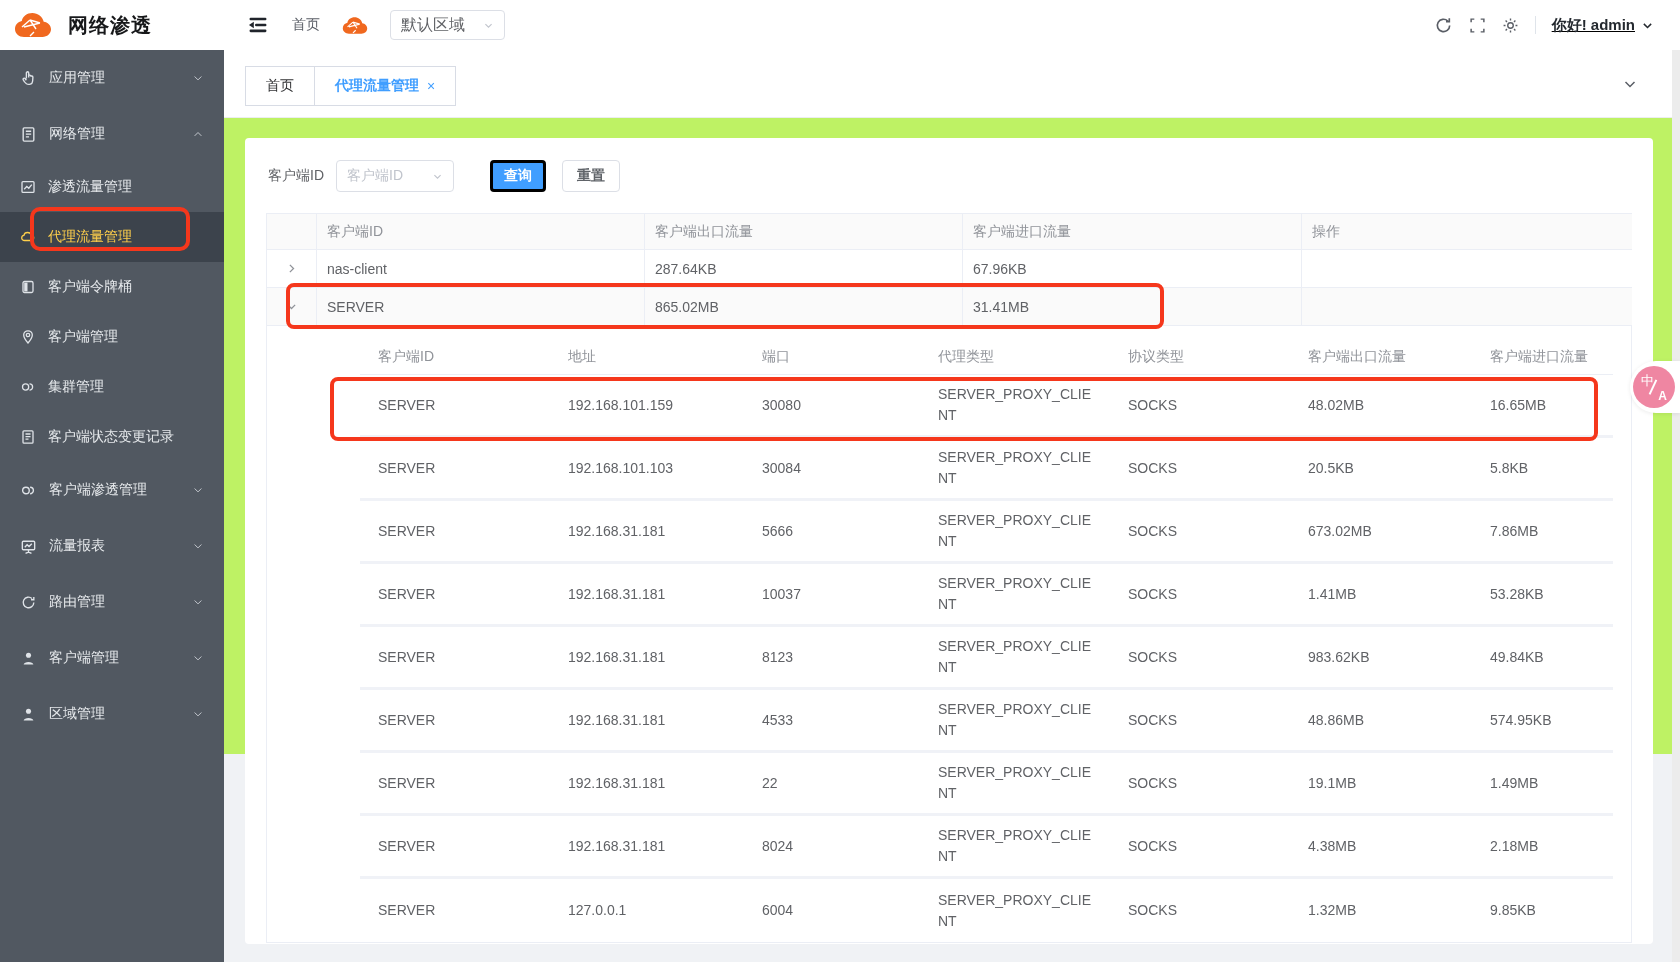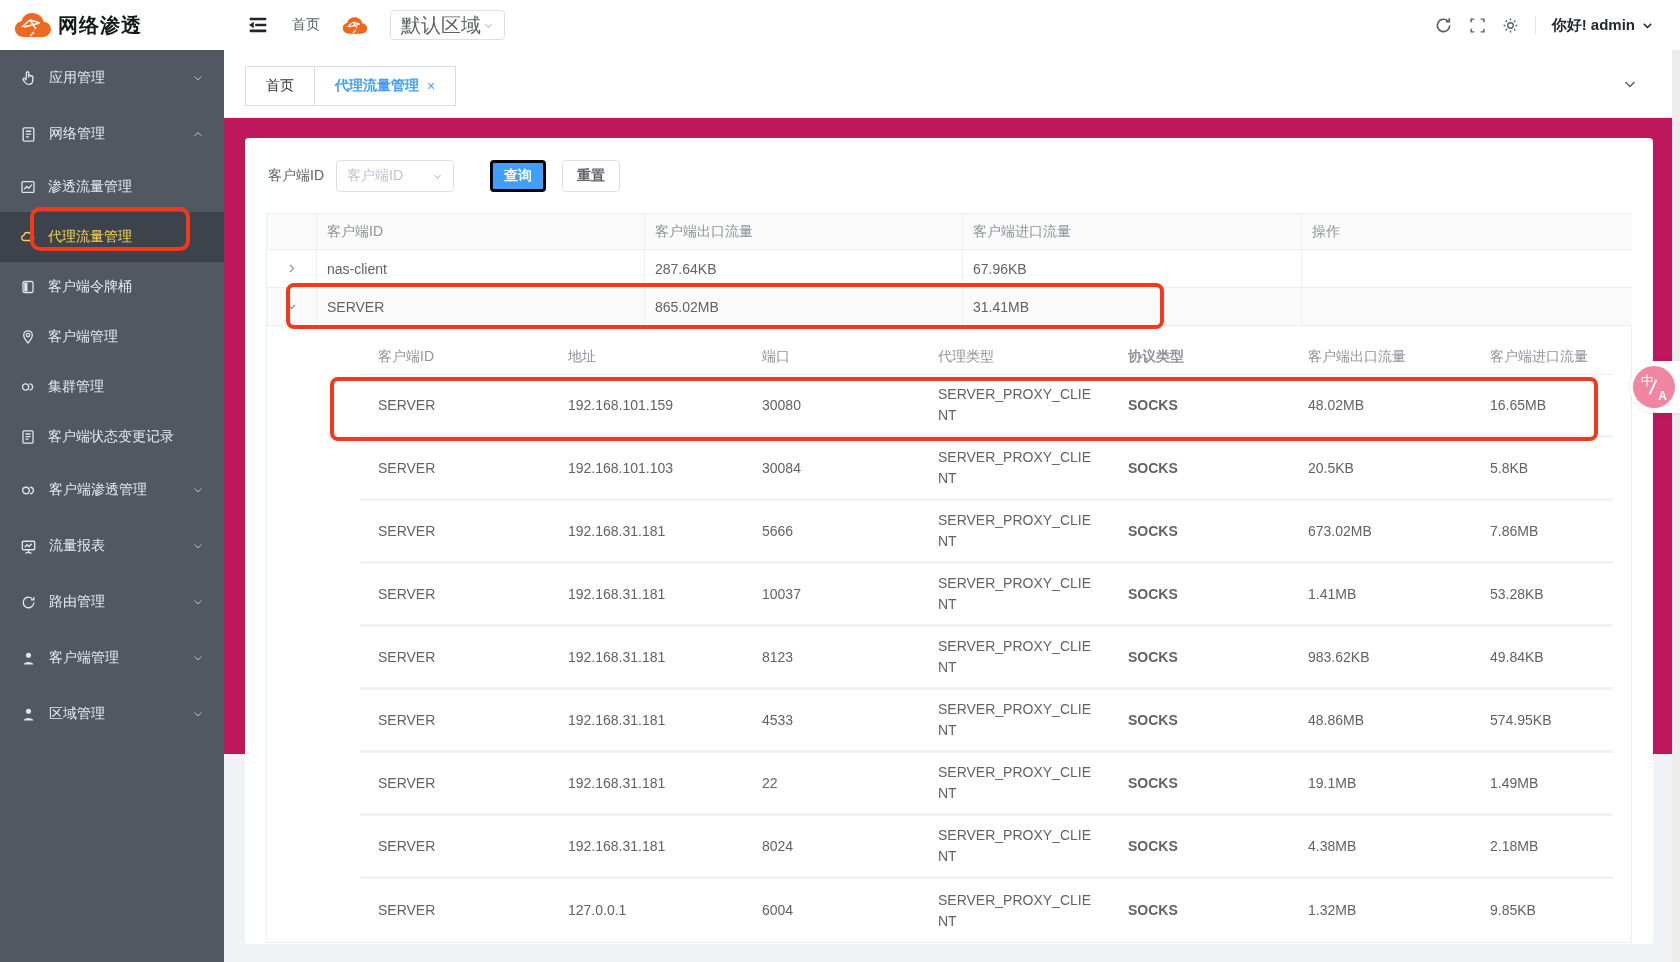--- a/index.html
+++ b/index.html
@@ -1,56 +1,56 @@
 <!DOCTYPE html>
 <html><head>
 <meta charset="utf-8">
 <style>
   * { margin:0; padding:0; box-sizing:border-box; }
   html,body { width:1680px; height:962px; overflow:hidden;
     font-family:"Liberation Sans","DejaVu Sans",sans-serif; background:#f0f2f5; }
 
   
   .sidebar { position:absolute; left:0; top:0; width:224px; height:962px; background:#515861; z-index:2; }
-  .logo { height:50px; background:#fff; display:flex; align-items:center; padding-left:14px; gap:6px; }
+  .logo { height:50px; background:#fff; display:flex; align-items:center; padding-left:14px; gap:16px; }
   .logo-title { font-size:20px; font-weight:bold; color:#17181a; letter-spacing:1px; }
   .menu { padding-top:0; }
   .m-item { display:flex; align-items:center; gap:12px; padding:0 20px; color:#e6e9ec; font-size:14px; cursor:pointer; }
   .m-top { height:56px; }
   .m-sub { height:50px; }
   .m-item .lbl { flex:1; white-space:nowrap; }
   .m-item.active { background:#3c434c; color:#ffd04b; }
   .m-item.active svg { stroke:#ffd04b; }
   .m-item svg { stroke:#dfe3e8; fill:none; stroke-width:1.3; flex:none; }
   .m-item svg .fill { fill:#dfe3e8; stroke:none; }
   .chev { stroke:#c6cbd1 !important; }
 
   
   .topbar { position:absolute; left:224px; top:0; width:1456px; height:50px; background:#fff; display:flex; align-items:center; }
   .hamburger { margin-left:22px; cursor:pointer; display:flex; }
   .tb-home { margin-left:22px; font-size:14px; color:#5a5e66; cursor:pointer; }
   .tb-cloud { margin-left:22px; display:flex; }
   .region-select { margin-left:22px; width:115px; height:30px; border:1px solid #dcdfe6; border-radius:4px;
-    display:flex; align-items:center; justify-content:space-between; padding:0 10px; font-size:20px; color:#606266; cursor:pointer; background:#fff; }
-  .tb-right { margin-left:auto; display:flex; align-items:center; gap:16px; padding-right:26px; }
+    display:flex; align-items:center; justify-content:space-between; padding:0 10px; font-size:16px; color:#606266; cursor:pointer; background:#fff; }
+  .tb-right { margin-left:auto; display:flex; align-items:center; gap:16px; padding-right:26px;text-decoration:underline; }
   .tb-ic { cursor:pointer; display:flex; }
   .tb-divider { width:1px; height:18px; background:#dfe4ea; }
   .greeting { font-size:15px; color:#24292f; font-weight:bold; display:flex; align-items:center; gap:6px; cursor:pointer; }
 
   
   .tabbar { position:absolute; left:224px; top:50px; width:1456px; height:68px; background:#fff; border-bottom:1px solid #ecedf0; }
   .tabs { position:absolute; left:21px; top:16px; display:flex; }
   .tab { height:40px; border:1px solid #d8dce5; background:#fff; display:flex; align-items:center; padding:0 20px; font-size:14px; color:#303133; cursor:pointer; }
   .tab + .tab { margin-left:-1px; }
   .tab.active { color:#409eff; font-weight:bold; gap:8px; }
   .tab-close { font-size:14px; font-weight:normal; color:#409eff; cursor:pointer; }
   .tab-chevron { position:absolute; right:42px; top:26px; cursor:pointer; display:flex; }
 
   
-  .page { position:absolute; left:224px; top:118px; width:1456px; height:636px; background:#be185d; }
+  .page { position:absolute; left:224px; top:118px; width:1456px; height:636px; background:#bef264; }
   .card { position:absolute; left:21px; top:20px; width:1408px; height:806px; background:#fff; border-radius:4px; padding:21px; }
 
   .filter-row { display:flex; align-items:center; height:32px; margin-top:1px; }
   .filter-label { font-size:14px; color:#606266; margin-left:2px; margin-right:12px; }
   .filter-select { width:118px; height:32px; border:1px solid #dcdfe6; border-radius:4px; display:flex; align-items:center;
     justify-content:space-between; padding:0 10px; font-size:14px; color:#c0c4cc; background:#fff; cursor:pointer; }
   .btn { height:32px; border-radius:4px; font-size:14px; display:flex; align-items:center; justify-content:center; cursor:pointer; }
   .btn-primary { width:56px; margin-left:36px; background:#409eff; border:3px solid #000000; color:#fff; font-weight:bold; }
   .btn-plain { width:58px; margin-left:16px; background:#fff; border:1px solid #dcdfe6; color:#5f6368; font-weight:bold; }
 
@@ -69,21 +69,21 @@
   .nested-wrap { border-bottom:1px solid #ebeef5; padding:12px 0 0 93px; background:#fff; }
   .ntable { width:1253px; font-size:14px; color:#606266; }
   .nrow { display:flex; align-items:center; min-height:63px; border-bottom:3px solid #f0f2f7; }
   .nhead { min-height:36px; border-bottom:1px solid #ebeef5; color:#909399; }
   .nhead .ncell { line-height:36px; }
   .ncell { padding:0 18px; line-height:21px; }
   .ncell:nth-child(1){ width:190px; }
   .ncell:nth-child(2){ width:194px; }
   .ncell:nth-child(3){ width:176px; }
   .ncell:nth-child(4){ width:190px; word-break:break-all; }
-  .ncell:nth-child(5){ width:180px;font-weight:bold; }
+  .ncell:nth-child(5){ width:180px; }
   .ncell:nth-child(6){ width:182px; }
   .ncell:nth-child(7){ width:141px; }
   .nrow:last-child { border-bottom:none; }
 
   
   .anno { position:absolute; border:4px solid #f5371c; border-radius:8px; pointer-events:none; z-index:9; }
   #anno-sidebar { left:30px; top:207px; width:160px; height:44px; border-radius:10px; }
   #anno-server-row { left:286px; top:283px; width:878px; height:46px; }
   #anno-nested-row { left:330px; top:377px; width:1268px; height:64px; }
 

